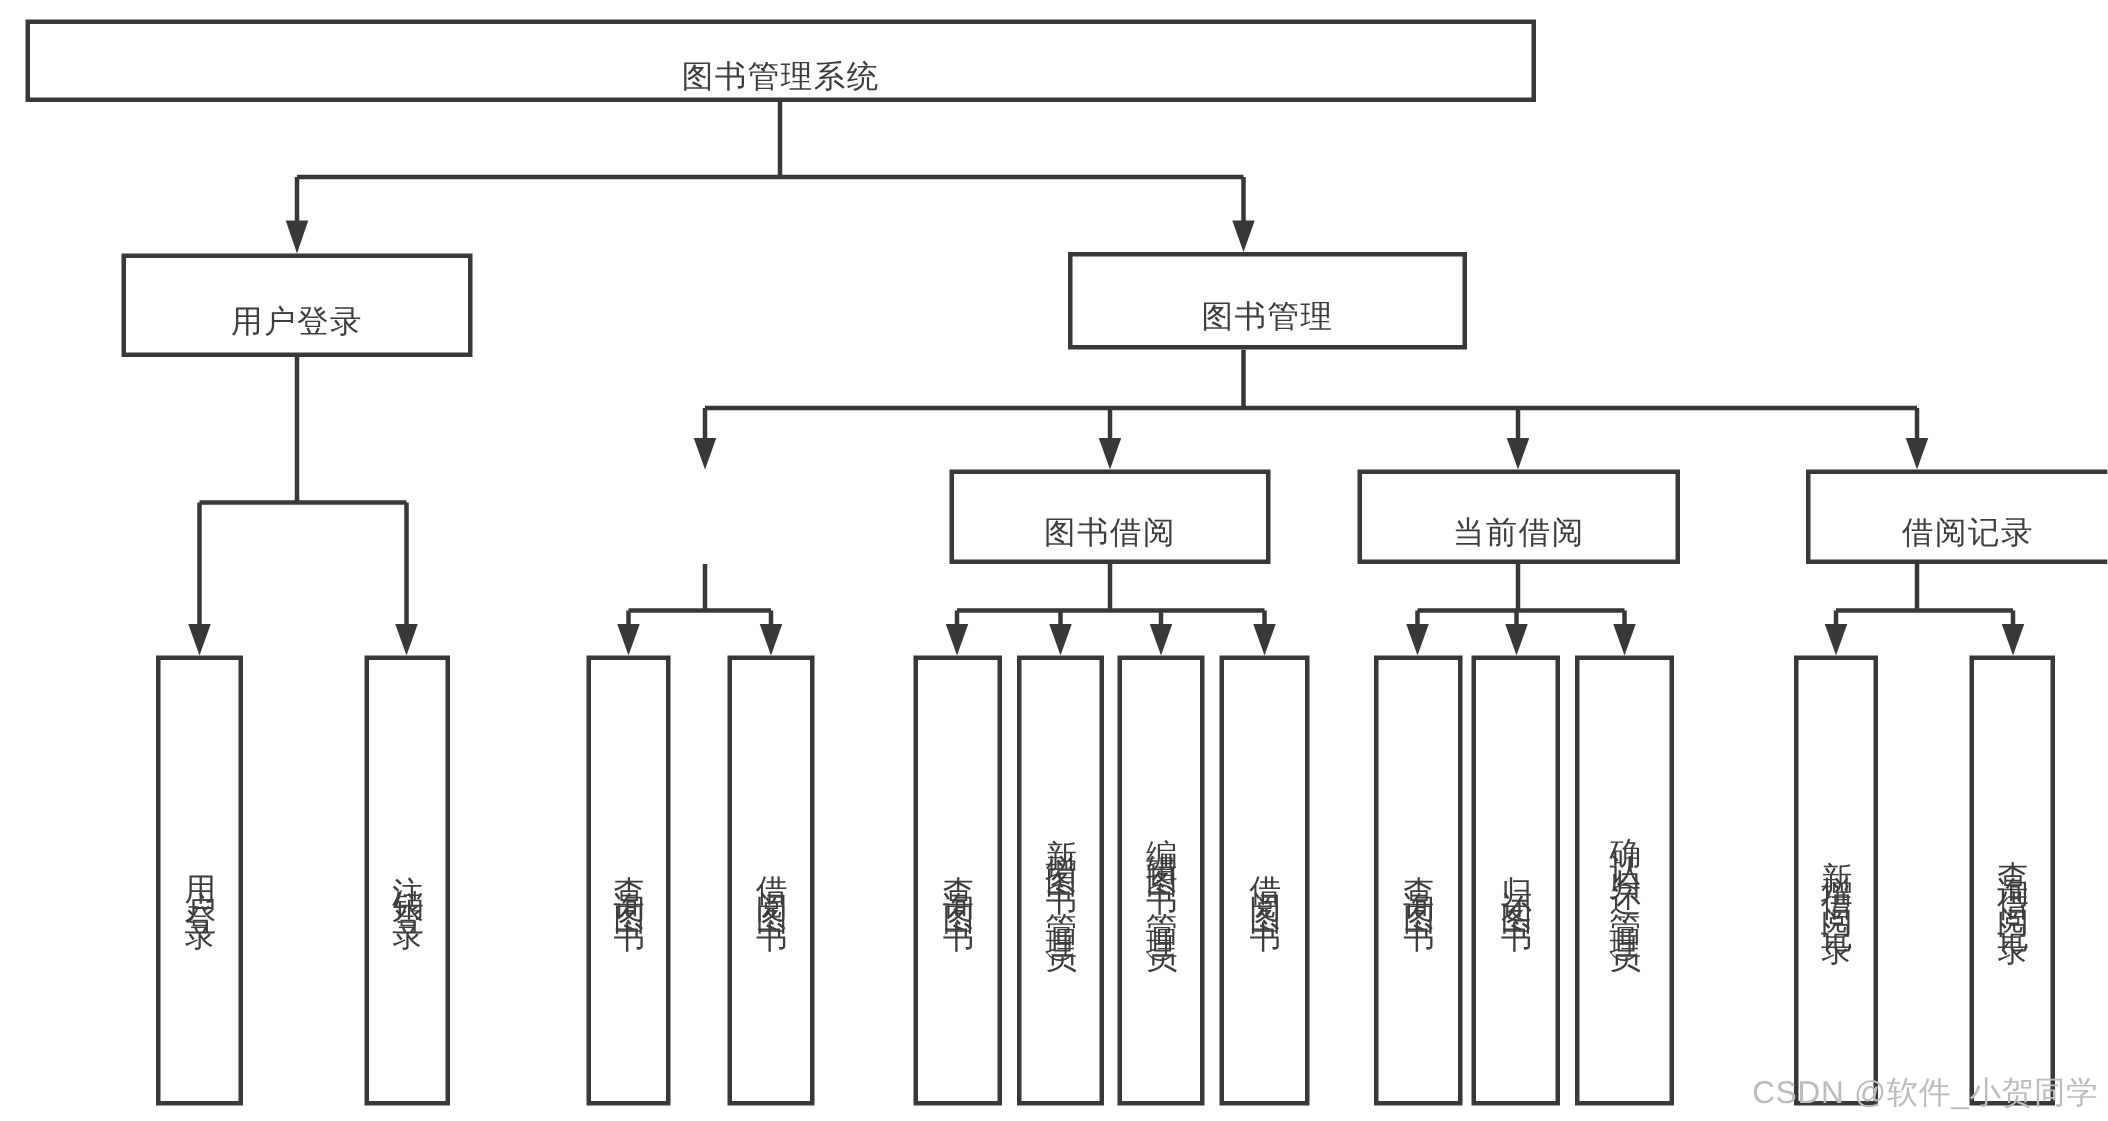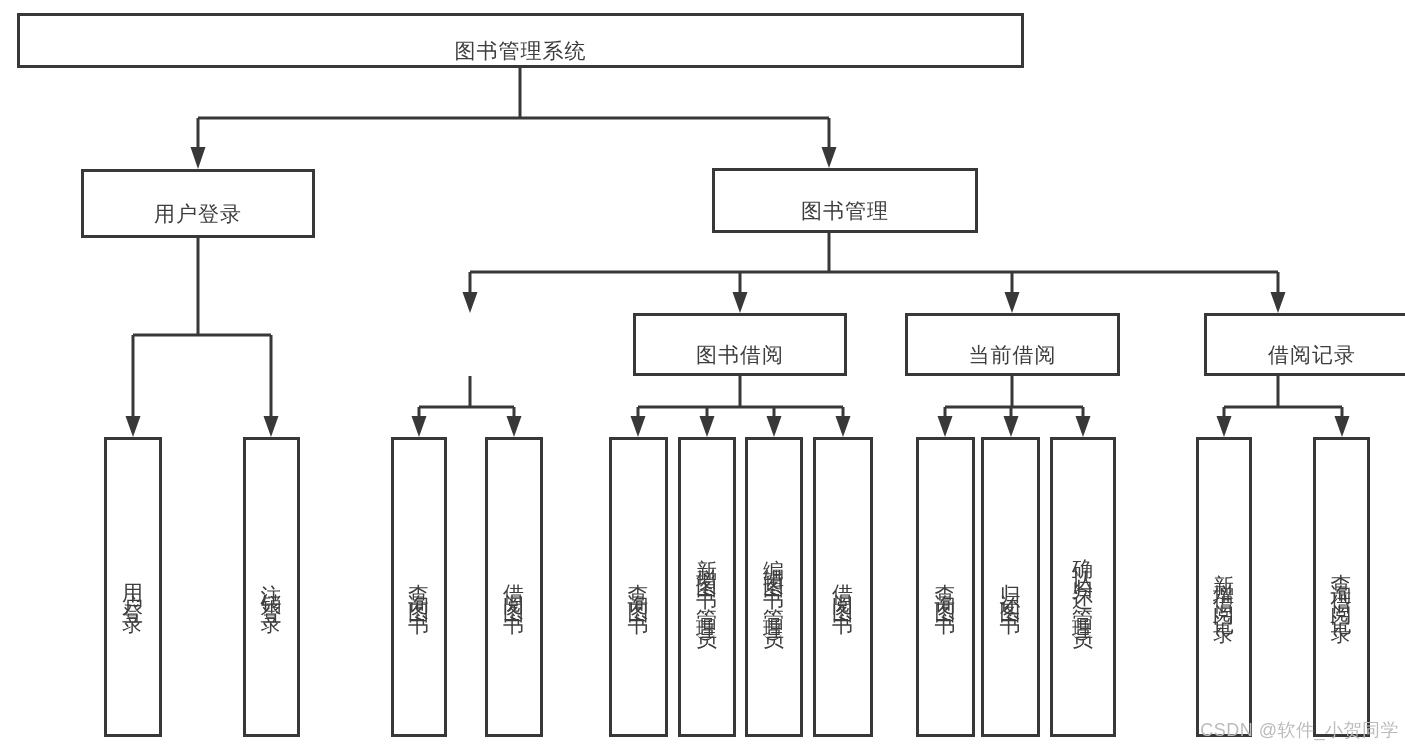--- a/index.html
+++ b/index.html
@@ -21,21 +21,21 @@
     background:var(--bg);display:flex;align-items:center;justify-content:center;
     color:var(--text);font-size:21px;z-index:2;
   }
   .node.h span{white-space:nowrap;letter-spacing:1px;margin-top:20px;}
   .node.v span{
     writing-mode:vertical-rl;line-height:1;letter-spacing:10px;
     white-space:nowrap;
   }
   .watermark{
     position:absolute;right:6px;bottom:5px;z-index:3;
-    color:var(--watermark);font-size:18px;letter-spacing:0.5px;
+    color:var(--watermark);font-size:21px;letter-spacing:0.5px;
     pointer-events:none;
   }
 </style>
 </head>
 <body>
 
 <div class="canvas">
 
   <svg class="wires" width="1405" height="747" viewBox="0 0 1405 747">
 

